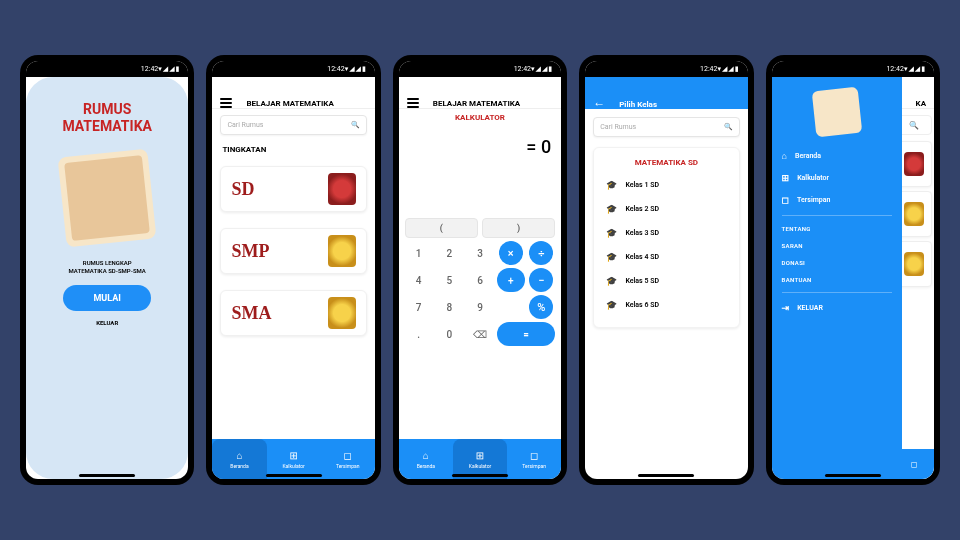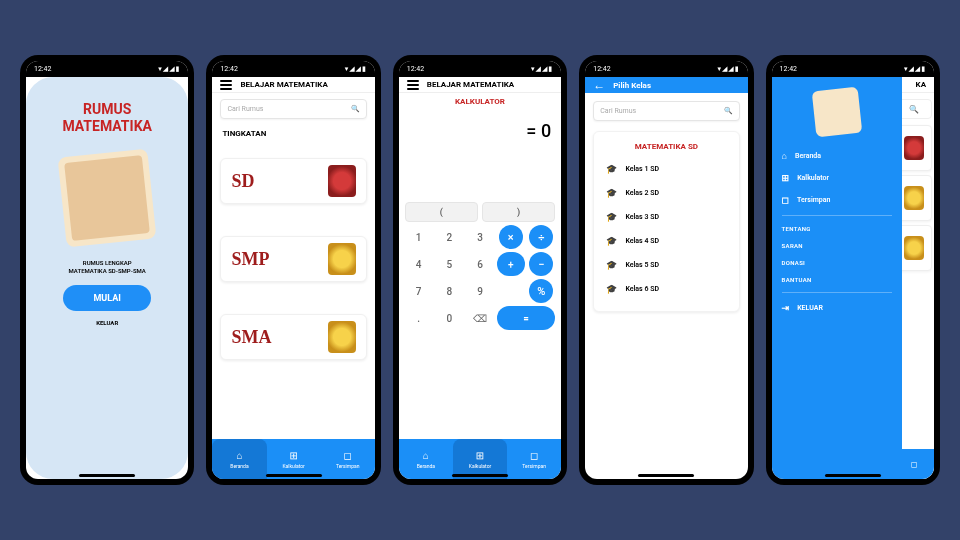--- a/index.html
+++ b/index.html
@@ -1,44 +1,44 @@
 <!DOCTYPE html>
 <html><head>
 <meta charset="utf-8">
 <style>
   * { margin:0; padding:0; box-sizing:border-box; font-family:-apple-system,Roboto,sans-serif; }
   body { background:#334269; width:960px; height:540px; display:flex; align-items:center; justify-content:center; gap:12px; padding:20px; }
   .phone { width:176px; height:430px; background:#000; border-radius:18px; padding:6px; overflow:hidden; position:relative; }
   .screen { width:100%; height:100%; border-radius:12px; background:#fff; overflow:hidden; position:relative; display:flex; flex-direction:column; }
-  .statusbar { height:16px; background:#000; color:#fff; font-size:7px; display:flex; align-items:center; justify-content:space-between; padding:0 8px; }
+  .statusbar { height:16px; background:#000; color:#fff; font-size:7px; display:flex; align-items:center; justify-content:flex-end; padding:0 8px; }
   .statusbar .icons { font-size:7px; letter-spacing:1px; }
   .navbar-bottom { position:absolute; bottom:2px; left:50%; transform:translateX(-50%); width:56px; height:3px; background:#000; border-radius:2px; }
   .screen.lightblue .navbar-bottom, .phone .navbar-bottom { background:#000; }
 
   
   .s1 { background:#d6e6f5; align-items:center; padding:10px 10px 0; }
   .s1 .title { color:#c72424; font-weight:700; font-size:14px; text-align:center; margin-top:14px; line-height:1.2; }
   .s1 .illus { width:90px; height:90px; margin:18px 0 10px; background:#f7e6c8; border-radius:8px; position:relative; transform:rotate(-6deg); }
   .s1 .illus::before { content:""; position:absolute; inset:6px; background:#e8c69a; border-radius:4px; }
   .s1 .subtitle { font-size:6px; font-weight:600; text-align:center; margin-top:6px; line-height:1.4; }
   .s1 .btn-mulai { background:#1f8ff7; color:#fff; font-weight:700; font-size:9px; padding:8px 30px; border-radius:20px; margin-top:10px; border:none; }
   .s1 .btn-keluar { font-size:6px; font-weight:700; margin-top:8px; background:none; border:none; }
 
   
-  .appbar { height:16px; background:#fff; display:flex; align-items:center; padding:0 8px; font-size:8px; font-weight:700; gap:8px; border-bottom:1px solid #eee; }
+  .appbar { height:32px; background:#fff; display:flex; align-items:flex-end; padding:0 8px; font-size:8px; font-weight:700; gap:14px; border-bottom:1px solid #eee; }
   .appbar.blue { background:#1b8ff7; color:#fff; border:none; }
   .hamburger { width:12px; height:10px; display:flex; flex-direction:column; justify-content:space-between; }
   .hamburger span { height:2px; background:#000; border-radius:1px; }
   .back-arrow { font-size:12px; }
   .searchbox { margin:6px 8px; background:#fff; border:1px solid #e5e5e5; border-radius:4px; height:20px; display:flex; align-items:center; padding:0 6px; font-size:7px; color:#aaa; justify-content:space-between; box-shadow:0 1px 2px rgba(0,0,0,.05); }
 
   
   .s2 { background:#fff; }
   .section-title { font-size:8px; font-weight:700; padding:4px 10px; }
-  .level-card { margin:16px 8px; background:#fff; border:1px solid #f0f0f0; border-radius:6px; height:46px; display:flex; align-items:center; justify-content:space-between; padding:0 10px; box-shadow:0 1px 3px rgba(0,0,0,.08); }
+  .level-card { margin:8px 8px; background:#fff; border:1px solid #f0f0f0; border-radius:6px; height:46px; display:flex; align-items:center; justify-content:space-between; padding:0 10px; box-shadow:0 1px 3px rgba(0,0,0,.08); }
   .level-card .lvl { font-family:Georgia,serif; font-size:18px; font-weight:700; color:#9e1c1c; }
   .badge { width:28px; height:32px; border-radius:4px; }
   .badge.red { background:radial-gradient(circle,#d43a3a 40%,#8b1d1d 70%); }
   .badge.yellow { background:radial-gradient(circle,#f7d24a 40%,#c88f1a 70%); }
   .badge.gold { background:radial-gradient(circle,#f7d24a 40%,#c88f1a 70%); }
 
   .bottomnav { margin-top:auto; height:40px; background:#1b8ff7; display:flex; }
   .bottomnav .tab { flex:1; display:flex; flex-direction:column; align-items:center; justify-content:center; color:#fff; font-size:5px; gap:2px; }
   .bottomnav .tab.active { background:#1478d6; border-radius:8px 8px 0 0; }
   .bottomnav .ticon { font-size:10px; }

